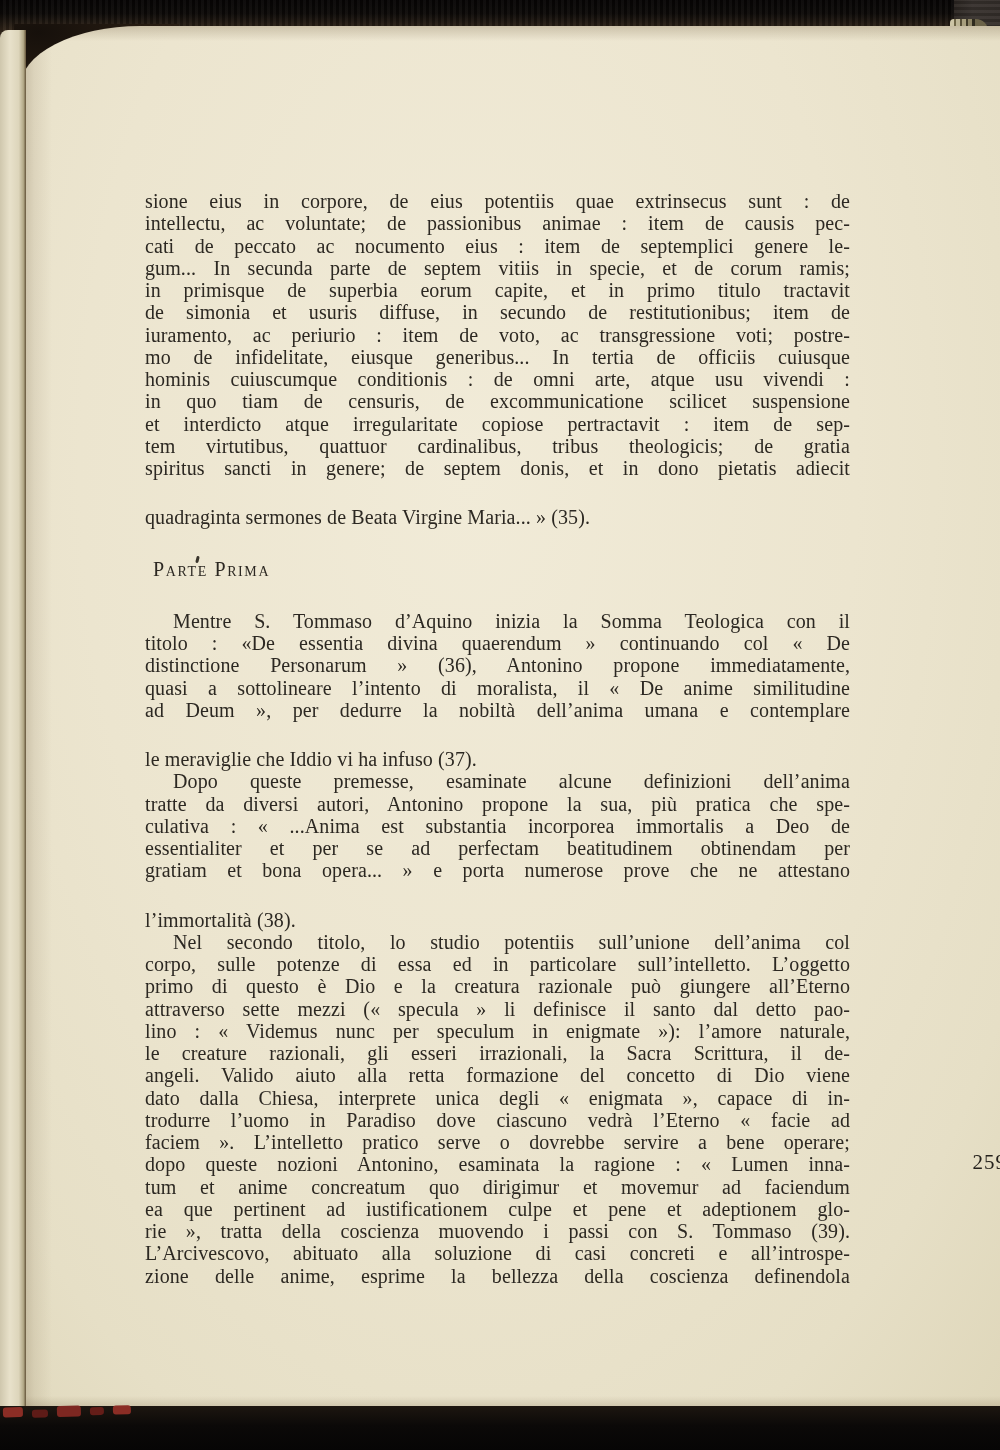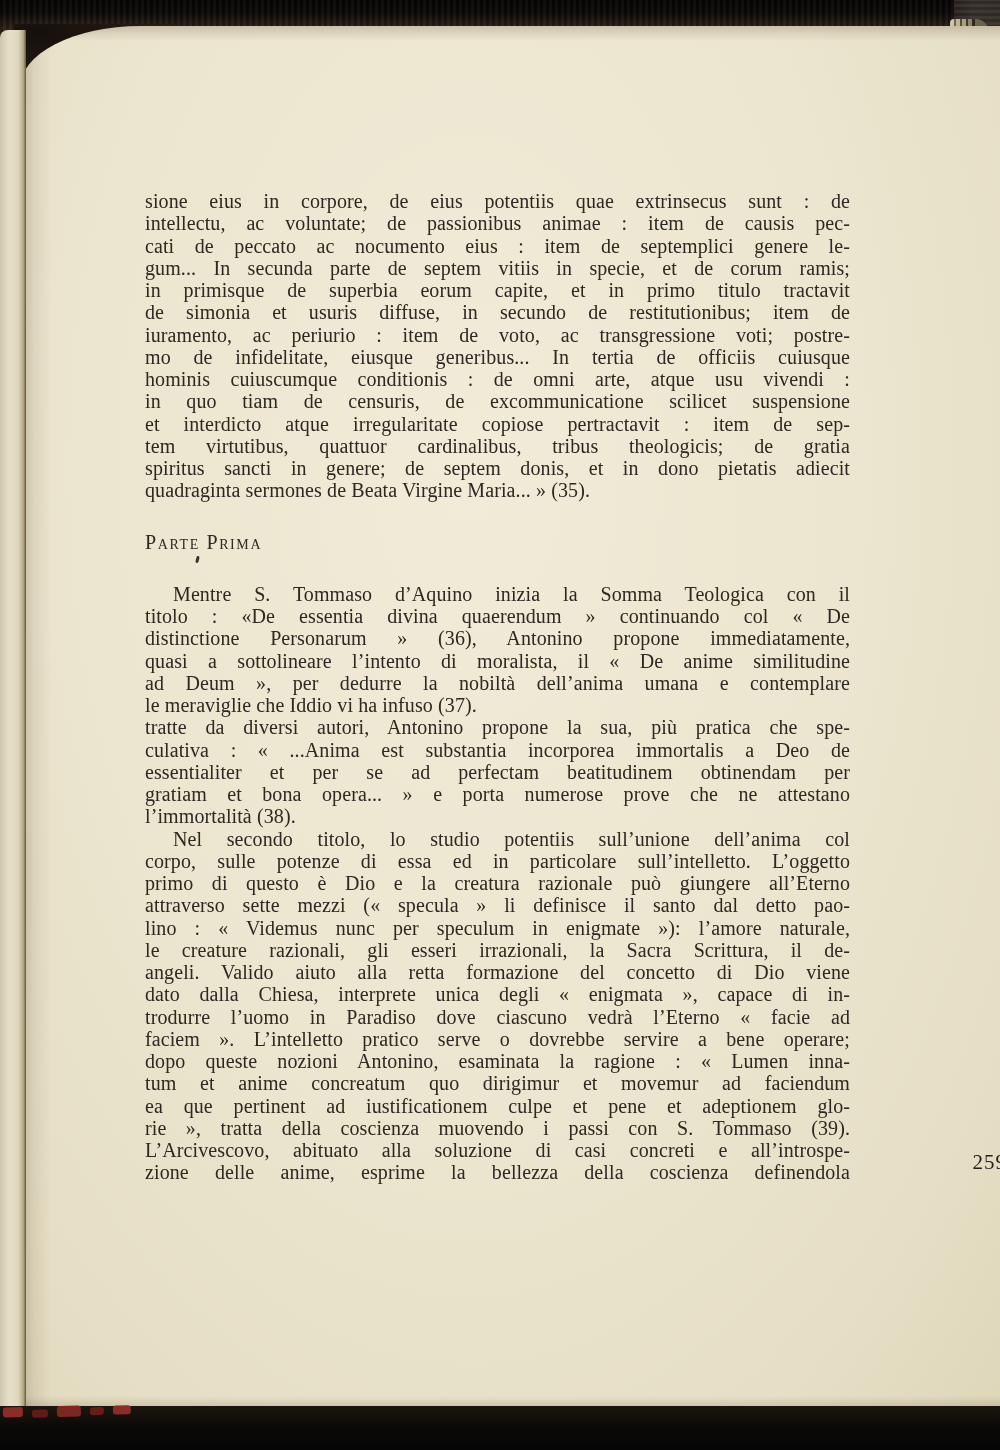--- a/index.html
+++ b/index.html
@@ -86,24 +86,24 @@
   .text-block{
     position:absolute;left:125px;top:164px;width:705px;
     font-size:20px;line-height:22.25px;color:#2c2822;
     letter-spacing:0.1px;
   }
   .paragraph{margin:0;}
   .line{
     text-align:justify;text-align-last:justify;text-justify:inter-word;
     min-height:22.25px;
   }
-  .line.last{text-align-last:left;}
+  .line.last{text-align-last:left;margin-top:27px;}
   .line.indent{text-indent:28px;}
   .heading{
-    margin:29px 0 30px 0;
+    margin:29px 0 30px 8px;
     font-variant:small-caps;letter-spacing:1.6px;font-size:20px;color:#2c2822;
   }
   .pagenum{
     position:absolute;top:1100px;right:10px;
     font-size:21px;letter-spacing:1px;color:#24211c;margin-top:24px;
   }
   .speck{
     position:absolute;left:196px;top:556px;width:3px;height:7px;z-index:4;
     background:#3a352c;border-radius:2px;transform:rotate(14deg);
   }
@@ -139,20 +139,21 @@
         <div class="heading">Parte Prima</div>
         <div class="paragraph">
           <div class="line indent">Mentre S. Tommaso d’Aquino inizia la Somma Teologica con il</div>
           <div class="line">titolo : «De essentia divina quaerendum » continuando col « De</div>
           <div class="line">distinctione Personarum » (36), Antonino propone immediatamente,</div>
           <div class="line">quasi a sottolineare l’intento di moralista, il « De anime similitudine</div>
           <div class="line">ad Deum », per dedurre la nobiltà dell’anima umana e contemplare</div>
           <div class="line last">le meraviglie che Iddio vi ha infuso (37).</div>
         </div>
         <div class="paragraph">
+          <div class="line indent">Dopo queste premesse, esaminate alcune definizioni dell’anima</div>
           <div class="line">tratte da diversi autori, Antonino propone la sua, più pratica che spe-</div>
           <div class="line">culativa : « ...Anima est substantia incorporea immortalis a Deo de</div>
           <div class="line">essentialiter et per se ad perfectam beatitudinem obtinendam per</div>
           <div class="line">gratiam et bona opera... » e porta numerose prove che ne attestano</div>
           <div class="line last">l’immortalità (38).</div>
         </div>
         <div class="paragraph">
           <div class="line indent">Nel secondo titolo, lo studio potentiis sull’unione dell’anima col</div>
           <div class="line">corpo, sulle potenze di essa ed in particolare sull’intelletto. L’oggetto</div>
           <div class="line">primo di questo è Dio e la creatura razionale può giungere all’Eterno</div>

